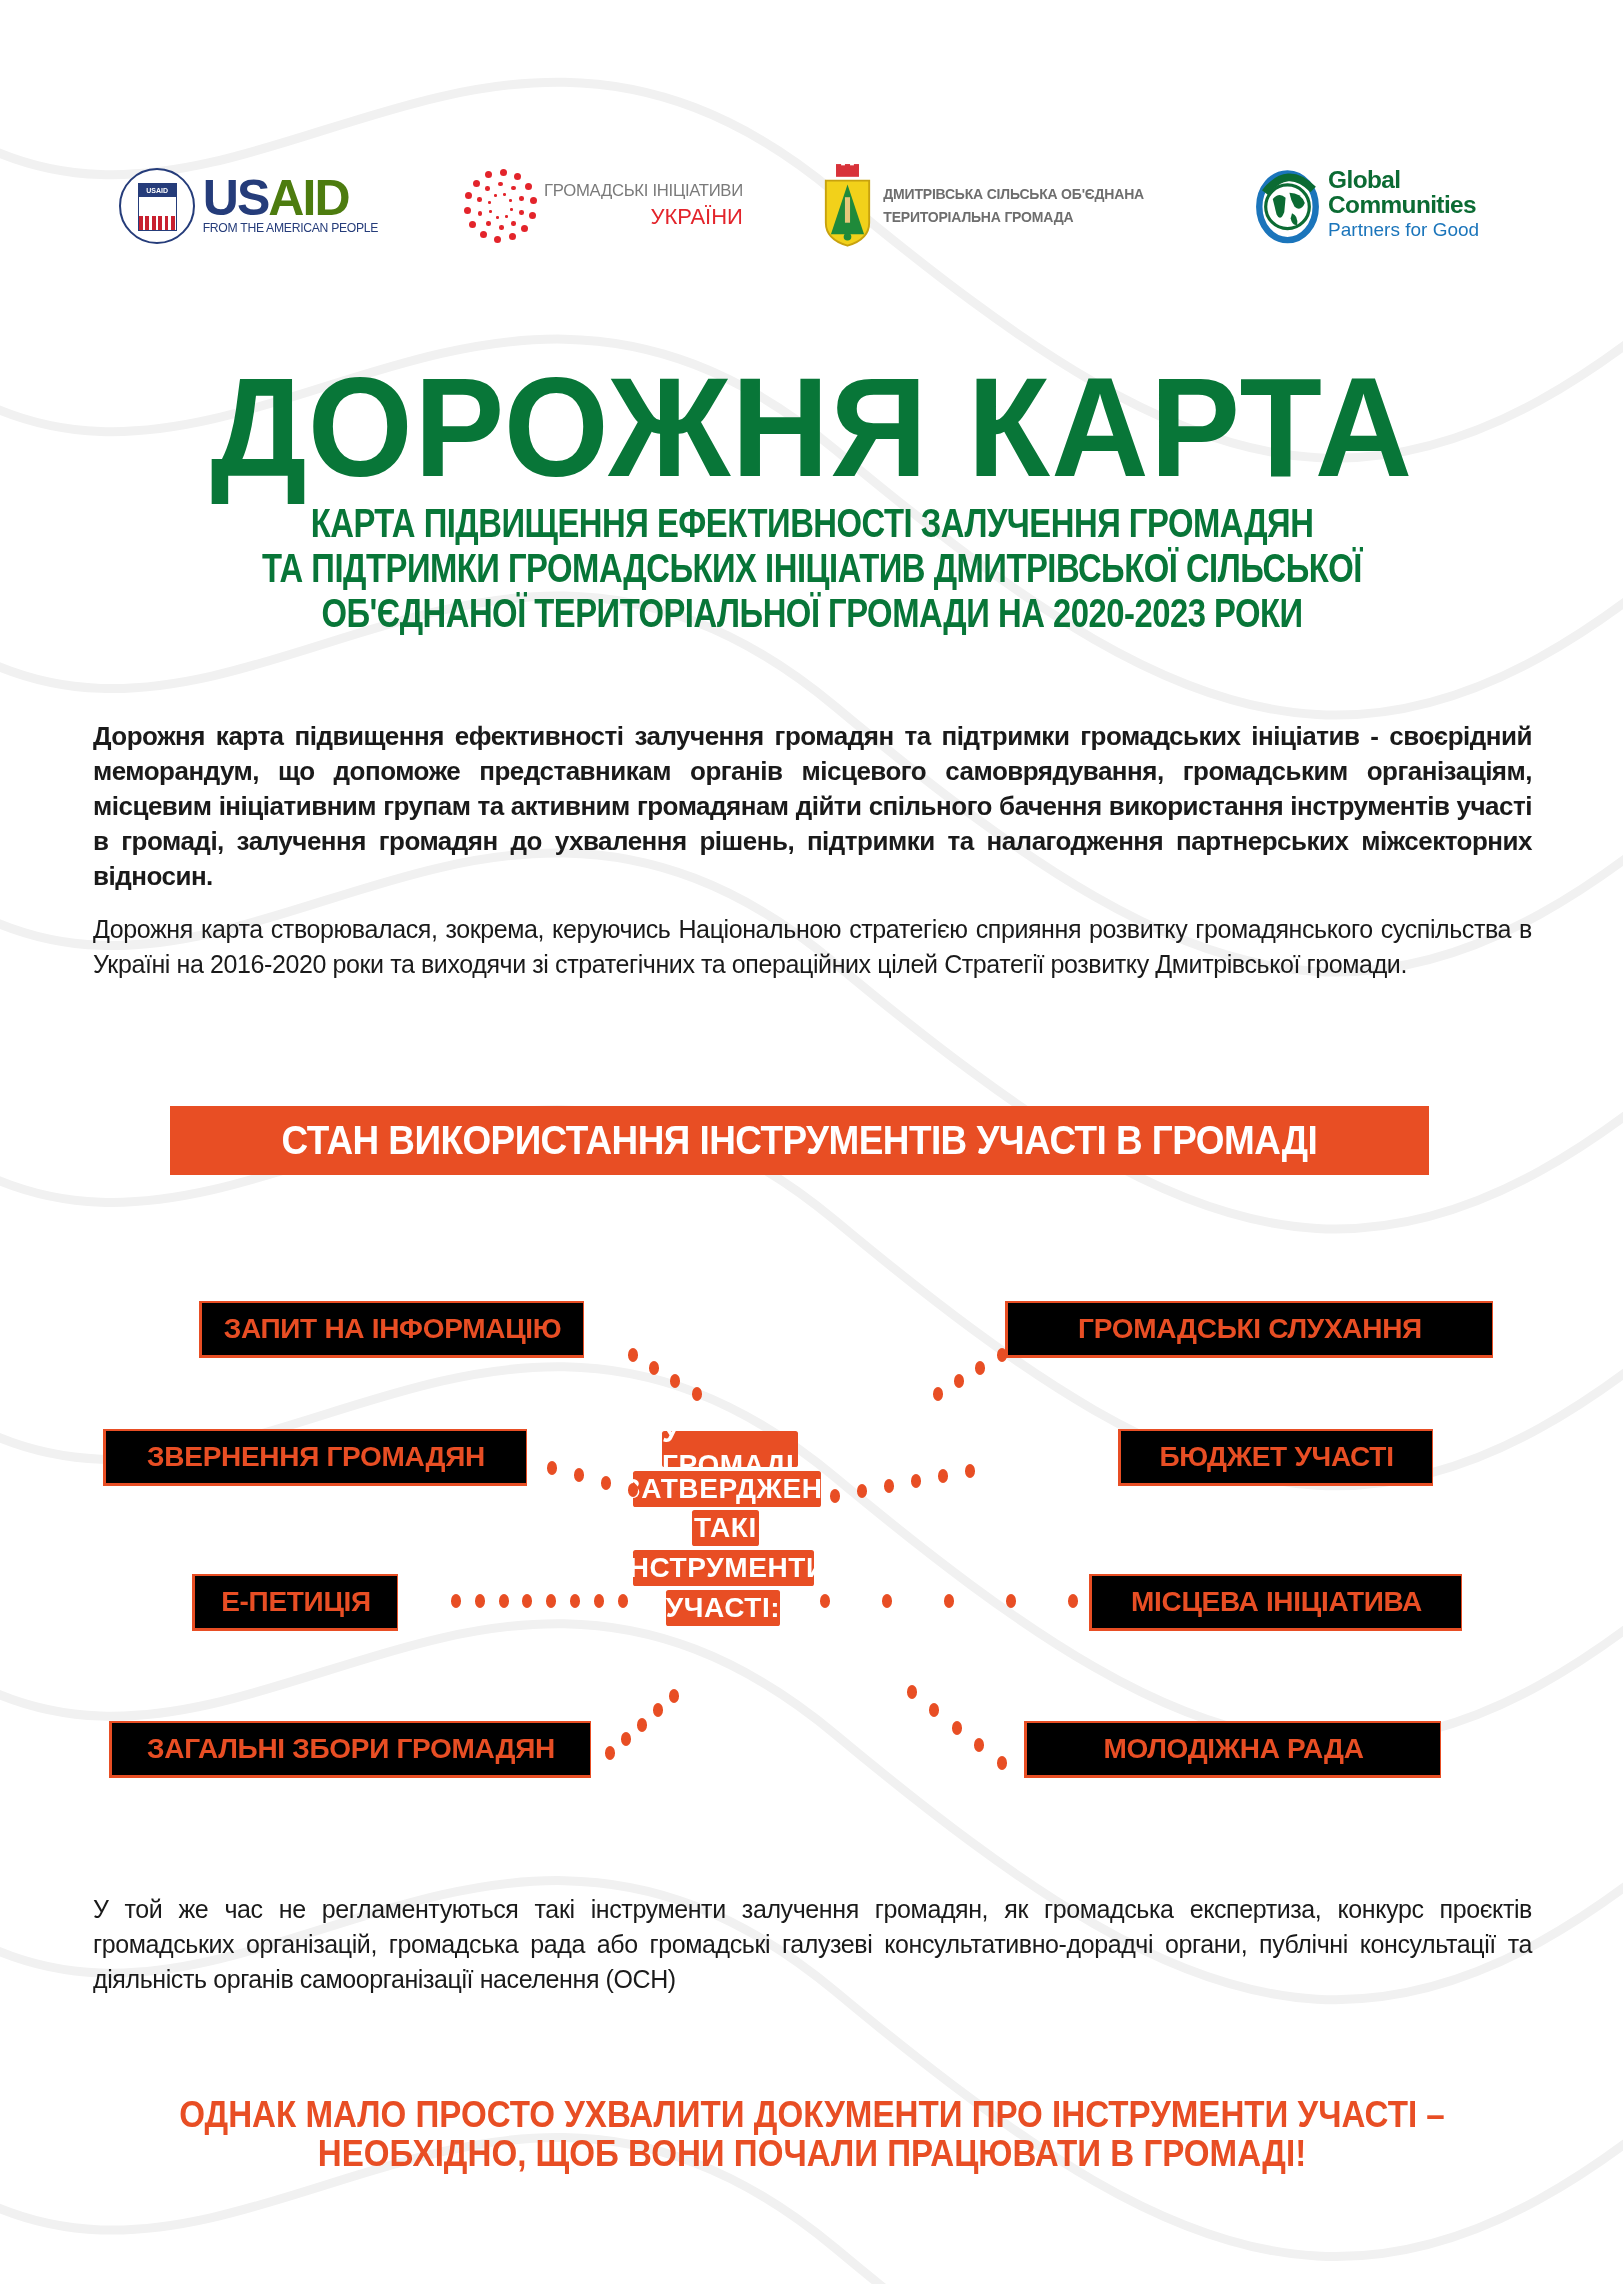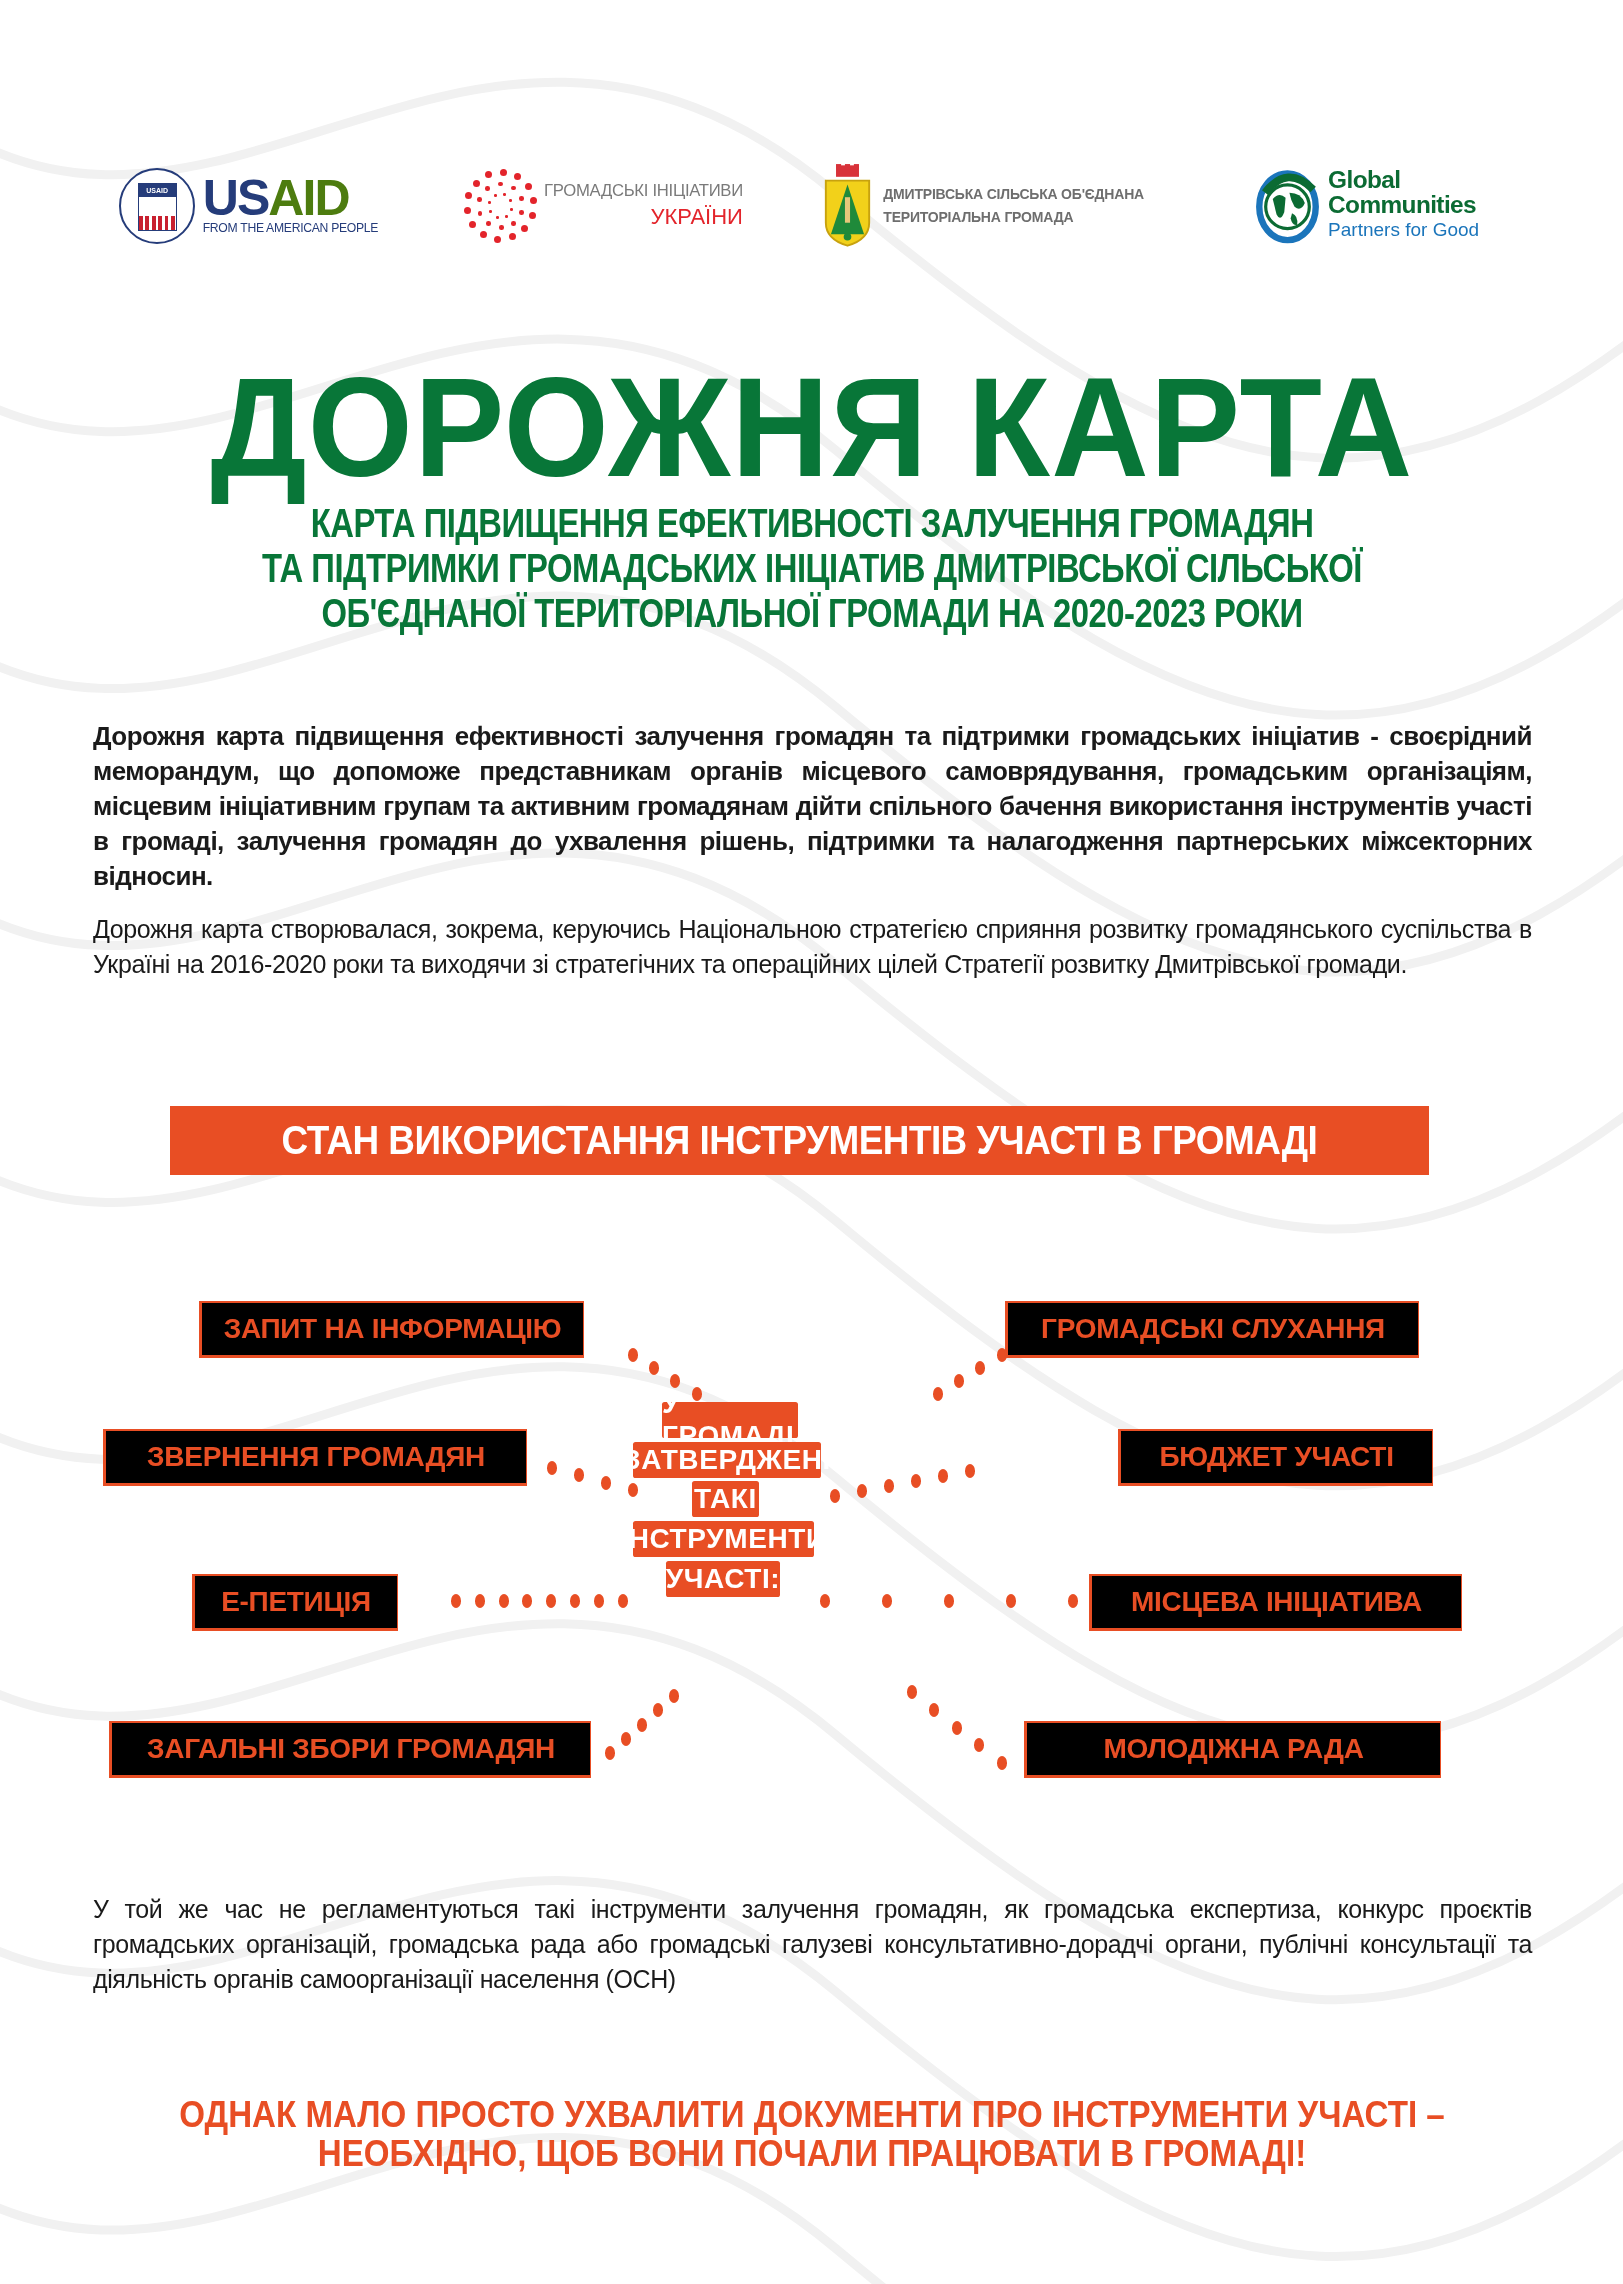--- a/index.html
+++ b/index.html
@@ -54,21 +54,21 @@
   .p3 { top: 1892px; font-size: 25px; line-height: 35px; text-align: justify; letter-spacing: -0.4px; }
 
   .banner { left: 170px; top: 1106px; width: 1259px; height: 69px; background: #e84e24;
     display: flex; align-items: center; justify-content: center; }
   .banner span { color: #fff; font-size: 41px; font-weight: bold; letter-spacing: -0.6px; transform: scaleX(0.9); display: inline-block; }
 
   
   .box { position: absolute; border: 3.2px solid #e84e24; border-right-width: 1.3px; border-top-width: 2.6px;
     background: #000000; display: flex; align-items: center; justify-content: center; box-sizing: border-box; height: 57px; }
   .box span { color: #e84e24; font-size: 28px; font-weight: bold; letter-spacing: -0.3px; }
-  .chip { position: absolute; background: #e84e24; border-radius: 2.6px; height: 36px; display: flex; align-items: center; justify-content: center; }
+  .chip { position: absolute; background: #e84e24; border-radius: 2.6px; height: 36px; display: flex; align-items: center; justify-content: center; margin-top: 29px; }
   .chip span { color: #fff; font-size: 28px; font-weight: 900; letter-spacing: 0.6px; }
   .dot { position: absolute; width: 10.3px; height: 14px; border-radius: 50%; background: #e84e24; }
 
   .callout { left: 0; width: 1624px; top: 2095px; text-align: center; color: #e84e24; font-size: 36px; font-weight: bold; line-height: 39px; }
   .callout div { transform: scaleX(0.92); }
 </style>
 </head>
 <body>
 
 <svg class="bg-waves" viewBox="0 0 2528 3556" preserveAspectRatio="none">
@@ -194,21 +194,21 @@
   <div class="box" style="left:103px;top:1429px;width:424px;">
       <span>ЗВЕРНЕННЯ ГРОМАДЯН</span>
     </div>
   <div class="box" style="left:192px;top:1574px;width:206px;">
       <span>Е-ПЕТИЦІЯ</span>
     </div>
   <div class="box" style="left:109px;top:1721px;width:482px;">
       <span>ЗАГАЛЬНІ ЗБОРИ ГРОМАДЯН</span>
     </div>
 
-  <div class="box" style="left:1005px;top:1301px;width:414px;">
+  <div class="box" style="left:1005px;top:1301px;width:488px;">
       <span>ГРОМАДСЬКІ СЛУХАННЯ</span>
     </div>
   <div class="box" style="left:1118px;top:1429px;width:315px;">
       <span>БЮДЖЕТ УЧАСТІ</span>
     </div>
   <div class="box" style="left:1089px;top:1574px;width:373px;">
       <span>МІСЦЕВА ІНІЦІАТИВА</span>
     </div>
   <div class="box" style="left:1024px;top:1721px;width:417px;">
       <span>МОЛОДІЖНА РАДА</span>

